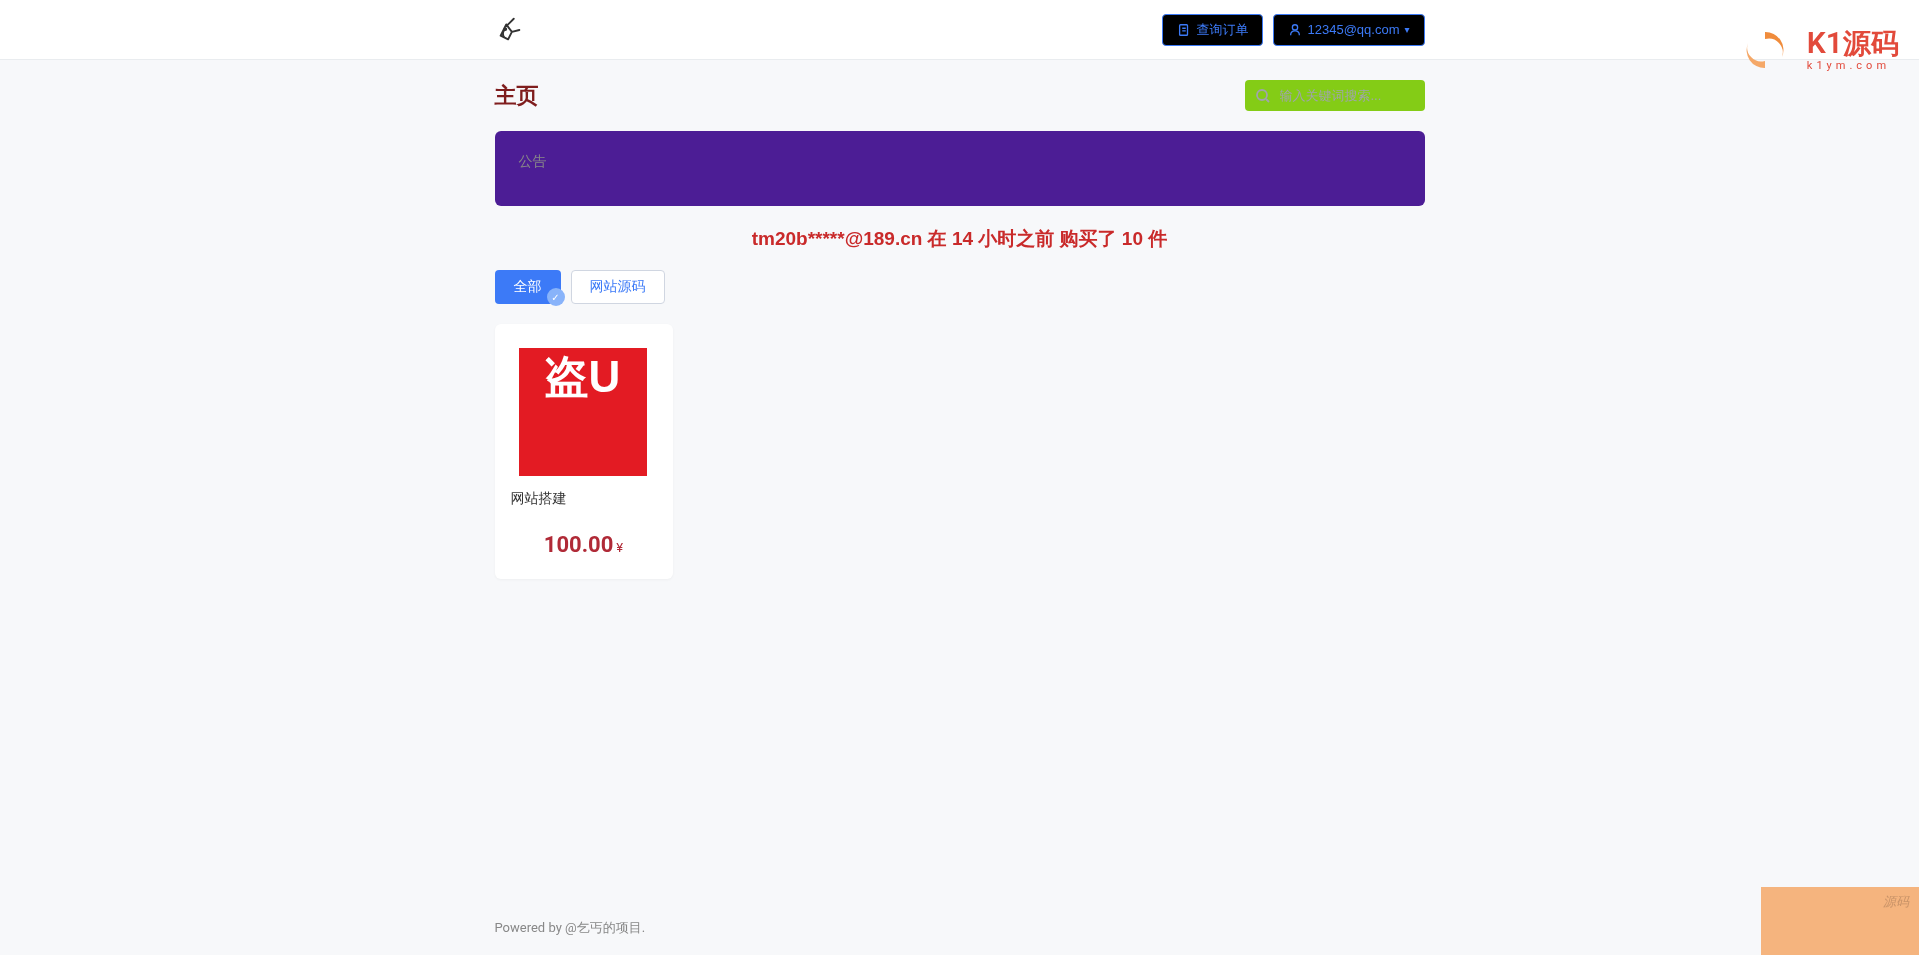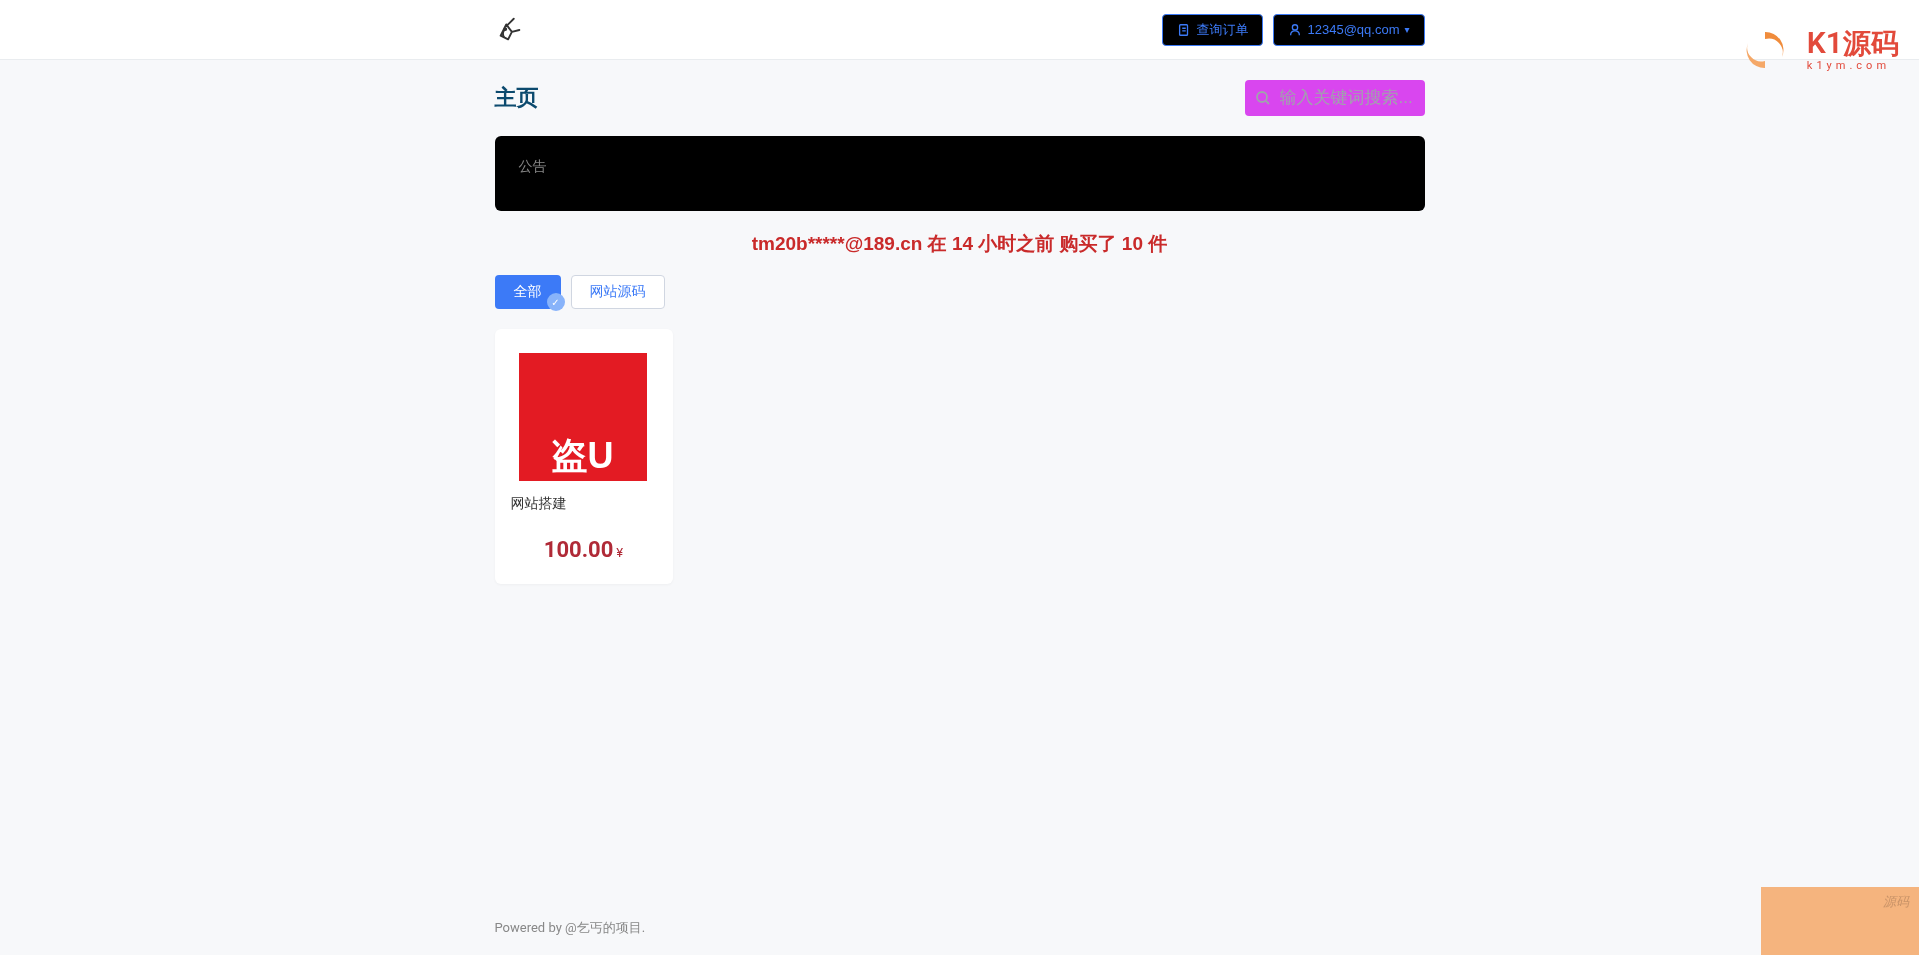--- a/index.html
+++ b/index.html
@@ -102,49 +102,49 @@
     }
     .page-header {
       display: flex;
       justify-content: space-between;
       align-items: center;
       margin-bottom: 20px;
     }
     .page-title {
       font-size: 22px;
       font-weight: 600;
-      color: #0c4a6e;
+      color: #7f1d1d;
     }
     .search-box {
       position: relative;
       width: 180px;
     }
     .search-input {
       width: 100%;
       padding: 8px 12px 8px 35px;
       border: none;
-      background: #d946ef;
+      background: #84cc16;
       border-radius: 4px;
-      font-size: 17px;
+      font-size: 13px;
       color: #333;
     }
     .search-input::placeholder {
       color: #a0a4ac;
     }
     .search-icon {
       position: absolute;
       left: 10px;
       top: 50%;
       transform: translateY(-50%);
       width: 16px;
       height: 16px;
       color: #a0a4ac;
     }
     .announce-card {
-      background: #000000;
+      background: #4c1d95;
       border-radius: 6px;
       padding: 22px 24px;
       margin-bottom: 20px;
       min-height: 75px;
     }
     .announce-label {
       font-size: 14px;
       color: #888;
     }
     .ticker {
@@ -202,24 +202,24 @@
       padding: 0;
       overflow: hidden;
       box-shadow: 0 1px 3px rgba(0,0,0,0.04);
     }
     .product-image {
       margin: 24px 24px 14px 24px;
       width: 128px;
       height: 128px;
       background: #e31b23;
       display: flex;
-      align-items: flex-end;
+      align-items: flex-start;
       justify-content: center;
       color: #fff;
-      font-size: 36px;
+      font-size: 44px;
       font-weight: 700;
       font-family: "Microsoft YaHei", sans-serif;
     }
     .product-title {
       font-size: 14px;
       color: #333;
       padding: 0 16px;
       margin-bottom: 24px;
     }
     .product-price {

